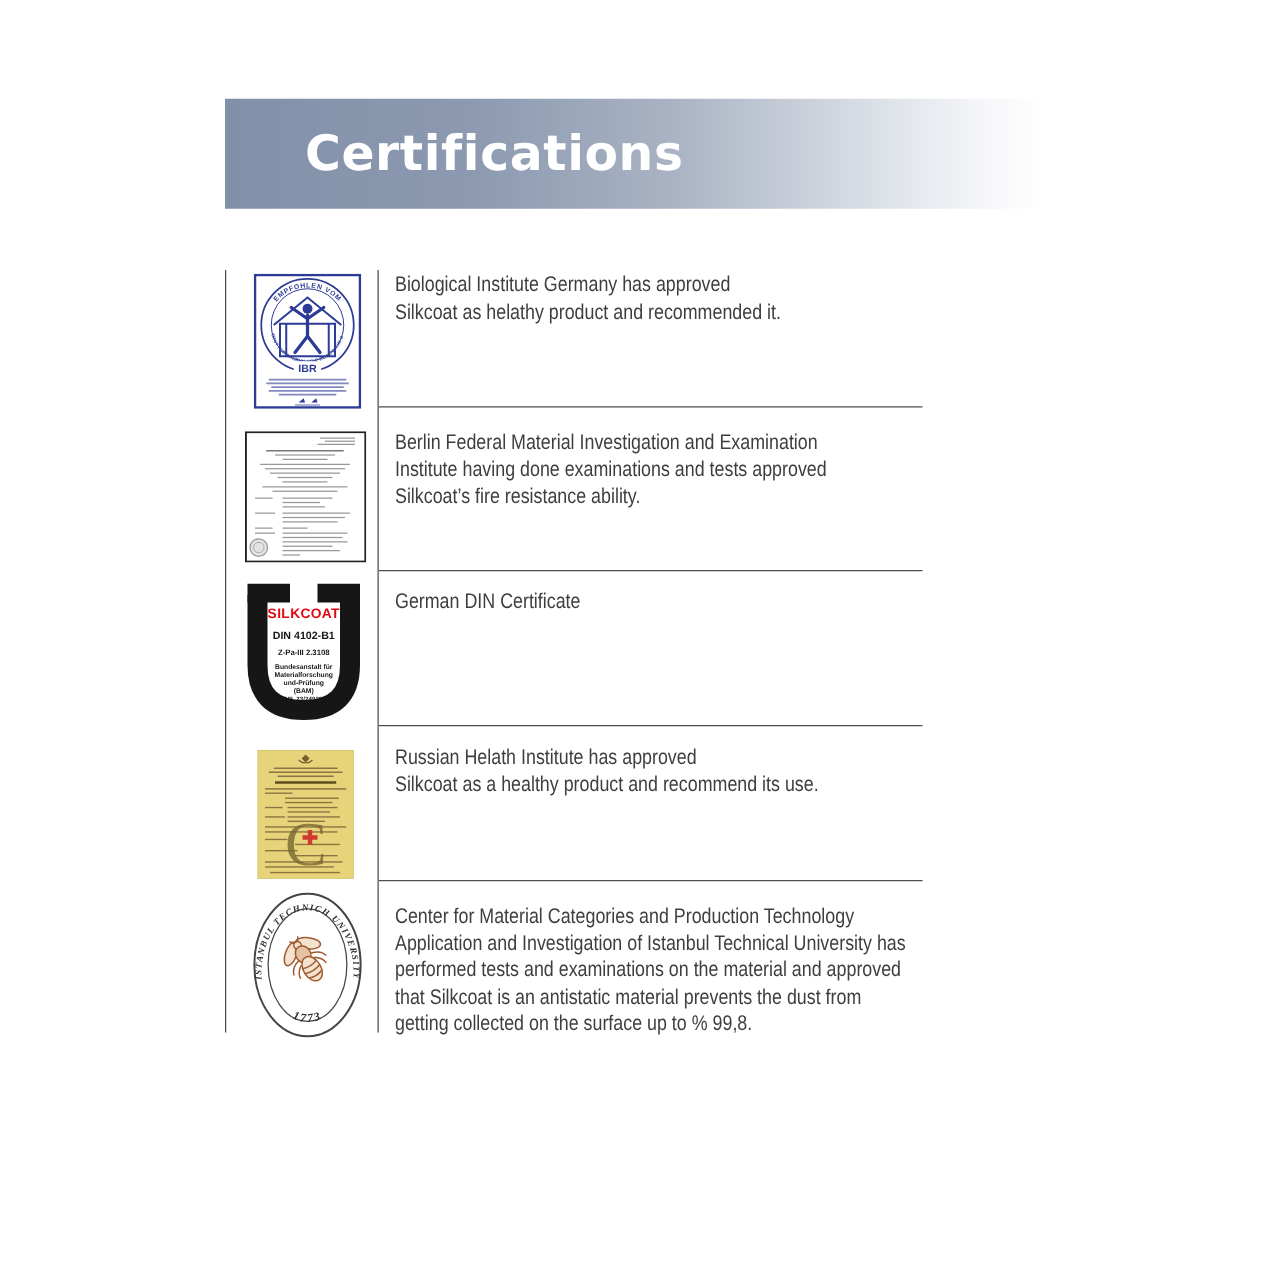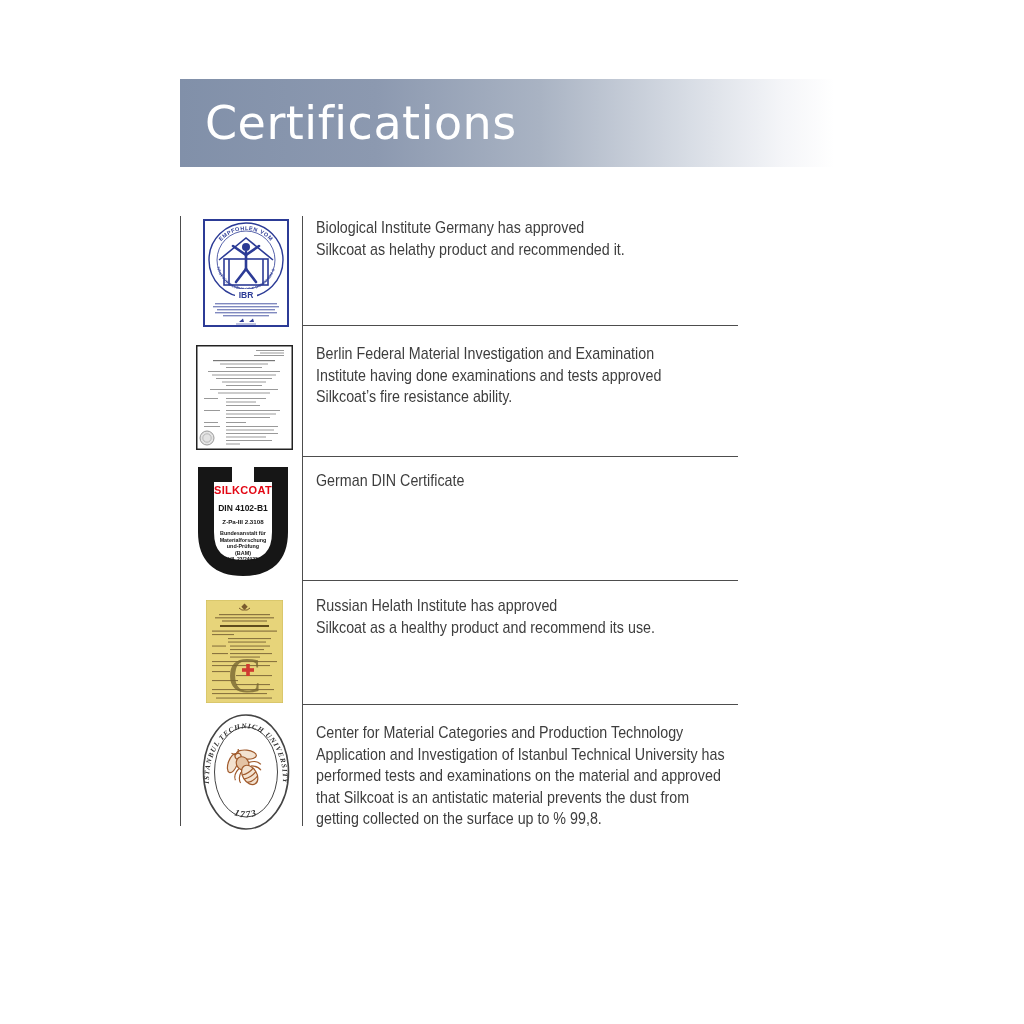--- a/index.html
+++ b/index.html
@@ -1,22 +1,22 @@
 <!DOCTYPE html>
 <html><head>
 <meta charset="utf-8">
 <style>
   html,body{margin:0;padding:0;background:#ffffff;}
   .page{position:relative;width:1024px;height:1024px;background:#ffffff;overflow:hidden;
         font-family:"Liberation Sans",sans-serif;}
   .header-bar{position:absolute;left:180px;top:79px;width:654px;height:88px;
         background:linear-gradient(to right,#8190a9 0%,#8c99b0 30%,#a9b3c3 55%,#d8dde5 78%,#f4f5f8 92%,#ffffff 100%);
         display:flex;align-items:center;}
-  .header-title{font-family:"DejaVu Sans",sans-serif;font-size:46px;color:#ffffff;
-        padding-left:25px;letter-spacing:0.5px;font-weight:400;}
+  .header-title{font-family:"DejaVu Sans",sans-serif;font-size:39px;color:#ffffff;
+        padding-left:25px;letter-spacing:0.5px;font-weight:700;margin-left:39px;}
   .vline{position:absolute;width:1px;background:#4d4d4d;}
   .vline-outer{left:180px;top:216px;height:610px;}
   .vline-inner{left:302px;top:216px;height:610px;}
   .hline{position:absolute;left:303px;width:435px;height:1px;background:#4d4d4d;}
   .hline-1{top:325px;} .hline-2{top:456px;} .hline-3{top:580px;} .hline-4{top:704px;}
   .row-text{position:absolute;left:316px;width:520px;font-size:17px;line-height:21.5px;
         color:#3e3e3e;transform:scaleX(0.84);transform-origin:0 0;}
   .row-text-1{top:217px;} .row-text-2{top:343px;} .row-text-3{top:470px;}
   .row-text-4{top:595px;} .row-text-5{top:722px;}
   .logo{position:absolute;}

